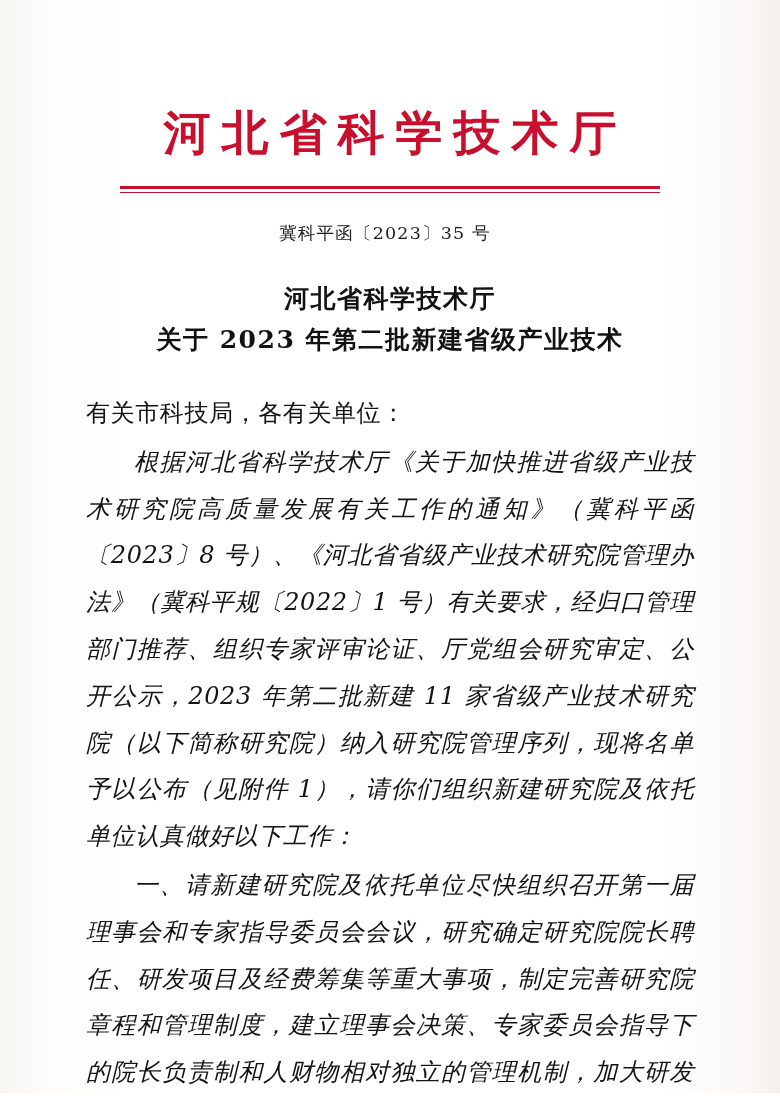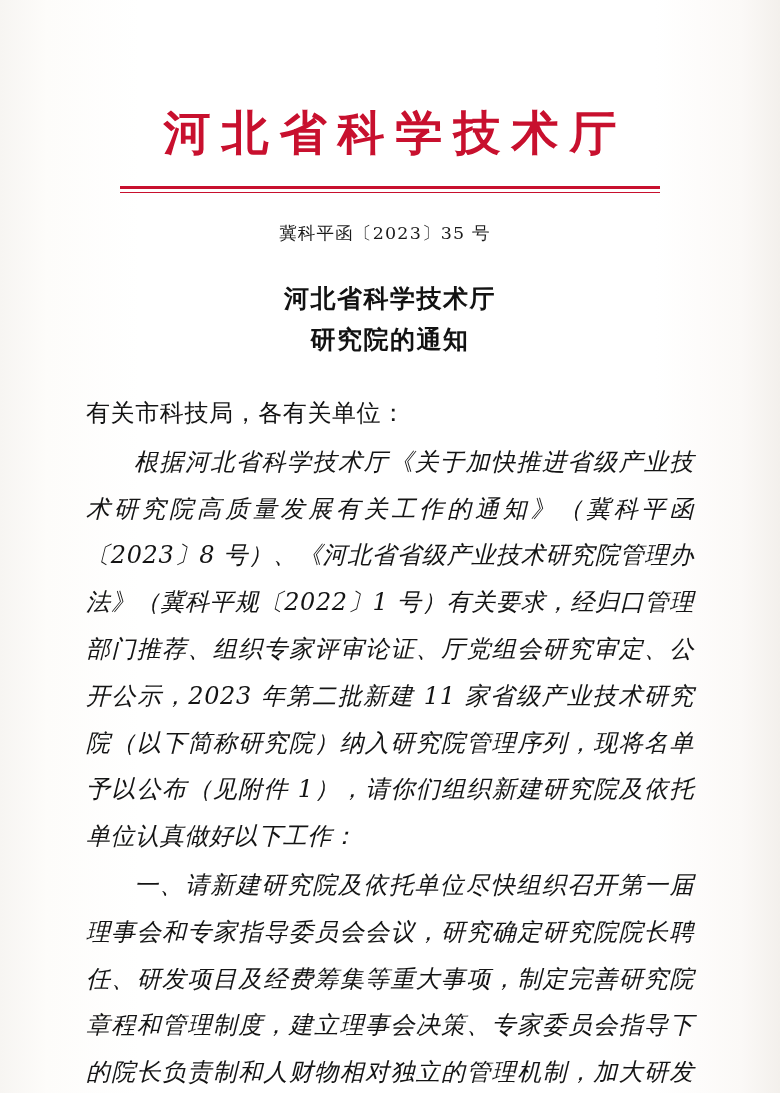--- a/index.html
+++ b/index.html
@@ -117,21 +117,21 @@
         <div class="rule-thick"></div>
         <div class="rule-gap"></div>
         <div class="rule-thin"></div>
       </div>
     </div>
 
     <div class="docnumber">冀科平函〔2023〕35 号</div>
 
     <div class="headline">
       <div>河北省科学技术厅</div>
-      <div>研究院的通知</div>
+      <div>关于 2023 年第二批新建省级产业技术</div>
     </div>
 
     <div class="body-block">
       <div class="salutation">有关市科技局，各有关单位：</div>
       <div class="para">根据河北省科学技术厅《关于加快推进省级产业技术研究院高质量发展有关工作的通知》（冀科平函〔2023〕8 号）、《河北省省级产业技术研究院管理办法》（冀科平规〔2022〕1 号）有关要求，经归口管理部门推荐、组织专家评审论证、厅党组会研究审定、公开公示，2023 年第二批新建 11 家省级产业技术研究院（以下简称研究院）纳入研究院管理序列，现将名单予以公布（见附件 1），请你们组织新建研究院及依托单位认真做好以下工作：</div>
       <div class="para">一、请新建研究院及依托单位尽快组织召开第一届理事会和专家指导委员会会议，研究确定研究院院长聘任、研发项目及经费筹集等重大事项，制定完善研究院章程和管理制度，建立理事会决策、专家委员会指导下的院长负责制和人财物相对独立的管理机制，加大研发投入，联合共建单位，为研究院建设与运行提供人才、研发经费、科研仪器设备及场地等保障，确保《建设与运行实施方案》确定的各项目标任务落实落地。</div>
     </div>
 
   </div>
 </div>

